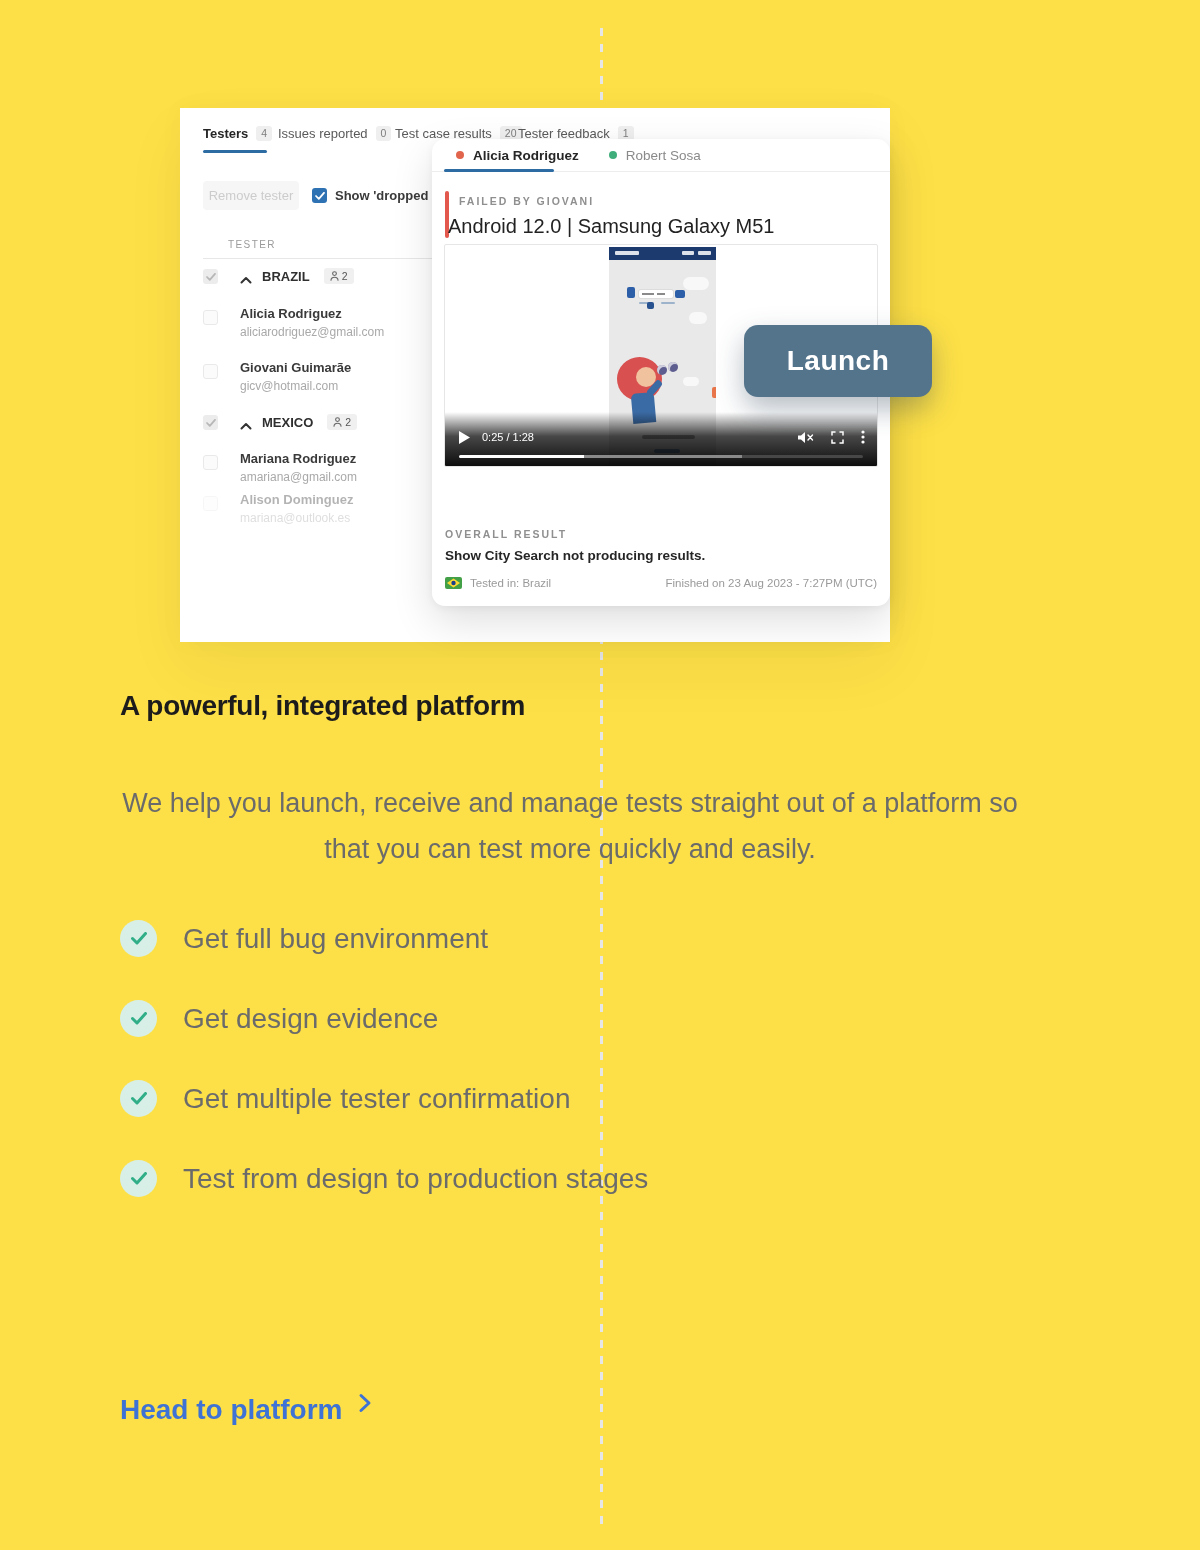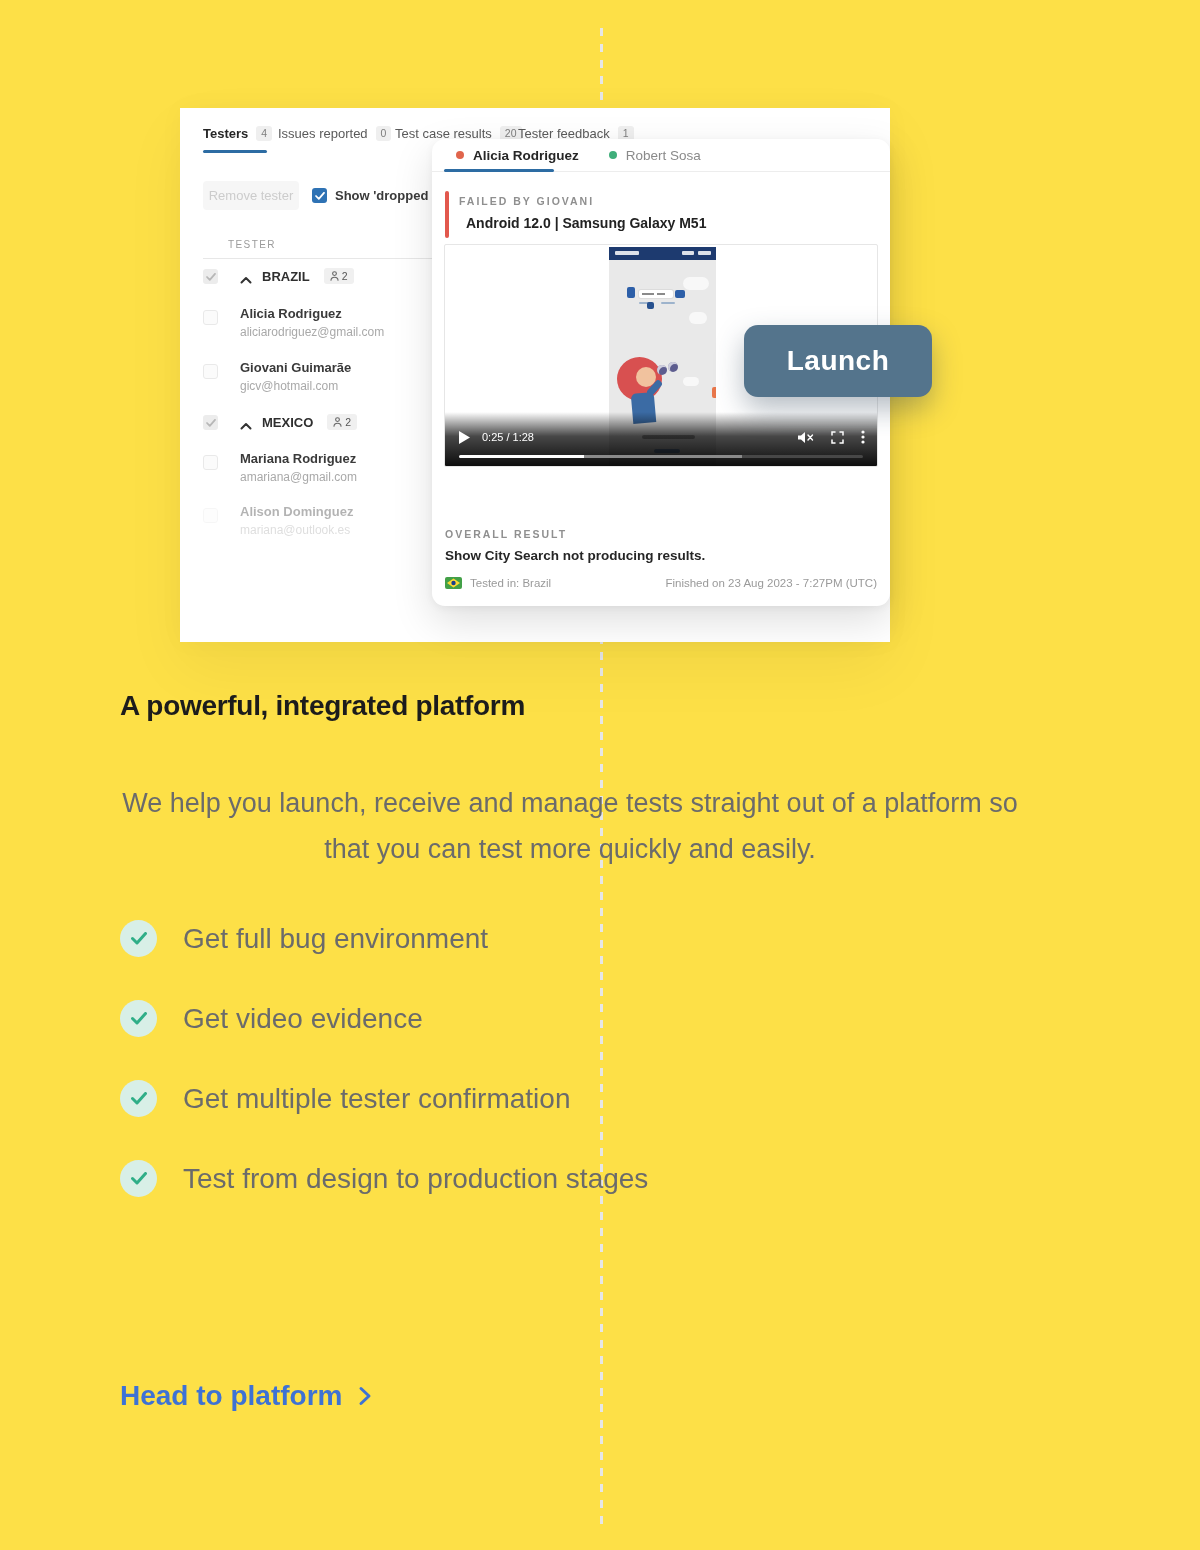--- a/index.html
+++ b/index.html
@@ -51,21 +51,21 @@
     border-radius:13px; box-shadow:0 15px 40px rgba(0,0,0,.13), 0 2px 8px rgba(0,0,0,.05); }
   .card-tabs { position:relative; height:33px; border-bottom:1px solid #ededed; display:flex; align-items:center; padding-left:24px; gap:30px; }
   .ctab { display:flex; align-items:center; gap:9px; cursor:pointer; }
   .ctab .dot { width:8px; height:8px; border-radius:50%; }
   .ctab-label { font-size:13.5px; color:#8a8a8a; }
   .ctab.active .ctab-label { color:#262626; font-weight:bold; }
   .ctab-underline { position:absolute; left:12px; bottom:-1px; width:110px; height:3px; background:#2d6ca3; border-radius:2px; }
 
   .fail-bar { position:absolute; left:13px; top:52px; width:4px; height:47px; background:#e2584d; border-radius:2px; }
   .fail-label { position:absolute; left:27px; top:56px; font-size:10.5px; letter-spacing:2px; color:#8f8f8f; font-weight:600; }
-  .device-title { position:absolute; left:34px; top:76px; font-size:14px; font-weight:bold; color:#222; }
+  .device-title { position:absolute; left:16px; top:76px; font-size:20px; font-weight:normal; color:#222; }
 
   
   .video { position:absolute; left:12px; top:105px; width:434px; height:223px; border:1px solid #e6e6e6;
     border-radius:2px; background:#fff; overflow:hidden; cursor:pointer; }
   .phone { position:absolute; left:164px; top:2px; width:107px; height:221px; background:#e9e9e9; }
   .phone-status { height:13px; background:#1d3a6f; position:relative; }
   .phone-status .stx { position:absolute; top:4px; height:4px; background:rgba(255,255,255,.85); border-radius:1px; }
   .cloud { position:absolute; background:#f8f8f8; border-radius:10px; }
   .p-logo { position:absolute; left:18px; top:40px; width:8px; height:11px; background:#2d5fa8; border-radius:2px; }
   .p-search { position:absolute; left:30px; top:43px; width:34px; height:8px; background:#fff; border-radius:2px; box-shadow:0 0 0 1px #dcdcdc; }
@@ -106,21 +106,21 @@
     box-shadow:0 12px 28px rgba(45,65,85,.35); z-index:10; cursor:pointer; letter-spacing:.5px; }
 
   
   .heading { position:absolute; left:120px; top:690px; font-size:28px; font-weight:bold; color:#1c1c1c; letter-spacing:-.3px; z-index:2; }
   .paragraph { position:absolute; left:120px; top:780px; width:900px; font-size:27px; color:#6b6b6b; line-height:1.72; z-index:2;text-align:center; }
   .features { position:absolute; left:120px; top:920px; display:flex; flex-direction:column; gap:43px; list-style:none; z-index:2; }
   .feature { display:flex; align-items:center; gap:26px; }
   .f-check { width:37px; height:37px; border-radius:50%; background:#d8efe7; display:flex; align-items:center; justify-content:center; flex:none; }
   .f-label { font-size:28px; color:#6b6b6b; }
   .cta { position:absolute; left:120px; top:1380px; display:flex; align-items:center; gap:16px; cursor:pointer; text-decoration:none; z-index:2; }
-  .cta-label { font-size:28px; font-weight:bold; color:#3e72d4; }
+  .cta-label { font-size:28px; font-weight:bold; color:#3e72d4;margin-top:14px; }
 </style>
 </head>
 <body>
 
 <div class="canvas">
 
   <div class="dashed-line"></div>
 
   <div class="shot">
 
@@ -215,21 +215,21 @@
     </div>
 
     <div class="tester-row" style="top:343px">
       <span class="cb cb-empty" style="margin-top:4px"></span>
       <span>
         <div class="tester-name">Mariana Rodriguez</div>
         <div class="tester-email">amariana@gmail.com</div>
       </span>
     </div>
 
-    <div class="tester-row row-faded" style="top:396px">
+    <div class="tester-row row-faded" style="top:384px">
       <span class="cb cb-empty" style="margin-top:4px"></span>
       <span>
         <div class="tester-name">Alison Dominguez</div>
         <div class="tester-email">mariana@outlook.es</div>
       </span>
     </div>
 
     <div class="card">
       <div class="card-tabs">
         <div class="ctab active">
@@ -344,21 +344,21 @@
           </svg>
       </span>
       <span class="f-label">Get full bug environment</span>
     </li>
     <li class="feature">
       <span class="f-check">
         <svg width="16" height="13" viewBox="0 0 16 13" fill="none">
             <path d="M1.5 6.5L6 11L14.5 1.5" stroke="#2fae88" stroke-width="3" stroke-linecap="round" stroke-linejoin="round"></path>
           </svg>
       </span>
-      <span class="f-label">Get video evidence</span>
+      <span class="f-label">Get design evidence</span>
     </li>
     <li class="feature">
       <span class="f-check">
         <svg width="16" height="13" viewBox="0 0 16 13" fill="none">
             <path d="M1.5 6.5L6 11L14.5 1.5" stroke="#2fae88" stroke-width="3" stroke-linecap="round" stroke-linejoin="round"></path>
           </svg>
       </span>
       <span class="f-label">Get multiple tester confirmation</span>
     </li>
     <li class="feature">

